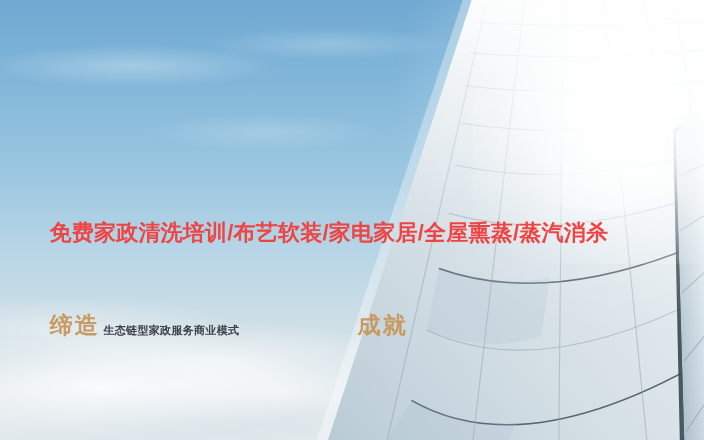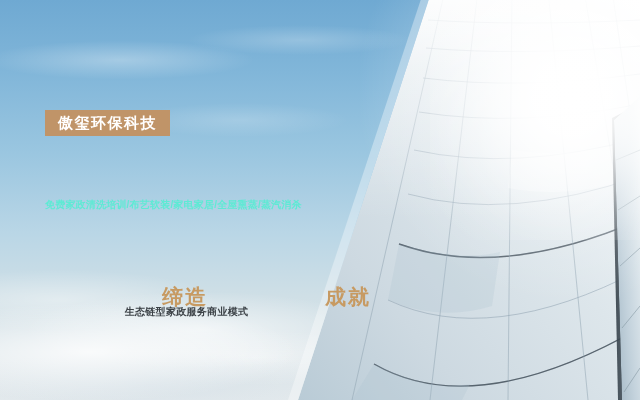--- a/index.html
+++ b/index.html
@@ -116,39 +116,38 @@
     color: #3a4045;
     letter-spacing: 5px;
     line-height: 1.12;
     white-space: nowrap;
     text-shadow: 0 1px 2px rgba(255,255,255,0.35);
   }
   .subhead {
     position: absolute;
     left: 45px;
     top: 198px;
-    font-size: 10px;
-    font-weight: bold;
-    color: #5eead4;
+    font-size: 20px;
+    font-weight: bold;
+    color: #ef4444;
     letter-spacing: 0.2px;
     white-space: nowrap;
   }
   .taglines {
     position: absolute;
     left: 45px;
     top: 286px;
     width: 560px;
     display: flex;
     align-items: baseline;
   }
   .tagline {
     display: flex;
-    align-items: center;
-    white-space: nowrap;
-    flex-direction: column;
+    align-items: flex-end;
+    white-space: nowrap;
   }
   .tagline.first { width: 280px; }
   .tag-lead {
     font-size: 21px;
     font-weight: bold;
     color: #c79a62;
     letter-spacing: 2px;
     line-height: 1;
   }
   .tag-rest {
@@ -260,21 +259,20 @@
 
       <path d="M 432,-10 L 298,400 L 288,400 L 424,-10 Z" fill="#ffffff" opacity="0.35"></path>
     </svg>
   </div>
 
   <div class="glare-wide"></div>
   <div class="glare"></div>
 
   <div class="content">
 
-    <div class="badge">傲玺环保科技</div>
 
 
     <div class="subhead">免费家政清洗培训/布艺软装/家电家居/全屋熏蒸/蒸汽消杀</div>
 
     <div class="taglines">
 
       <div class="tagline first">
         <span class="tag-lead">缔造</span>
         <span class="tag-rest">生态链型家政服务商业模式</span>
       </div>

